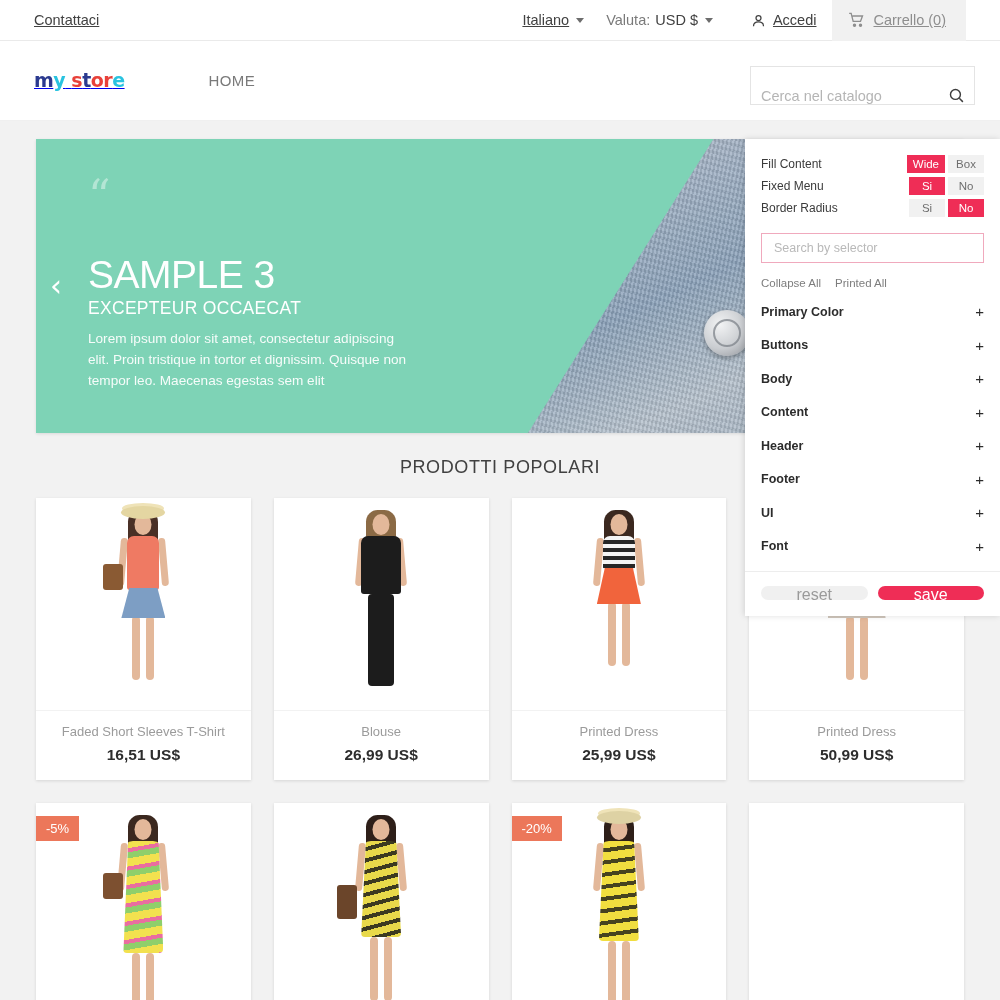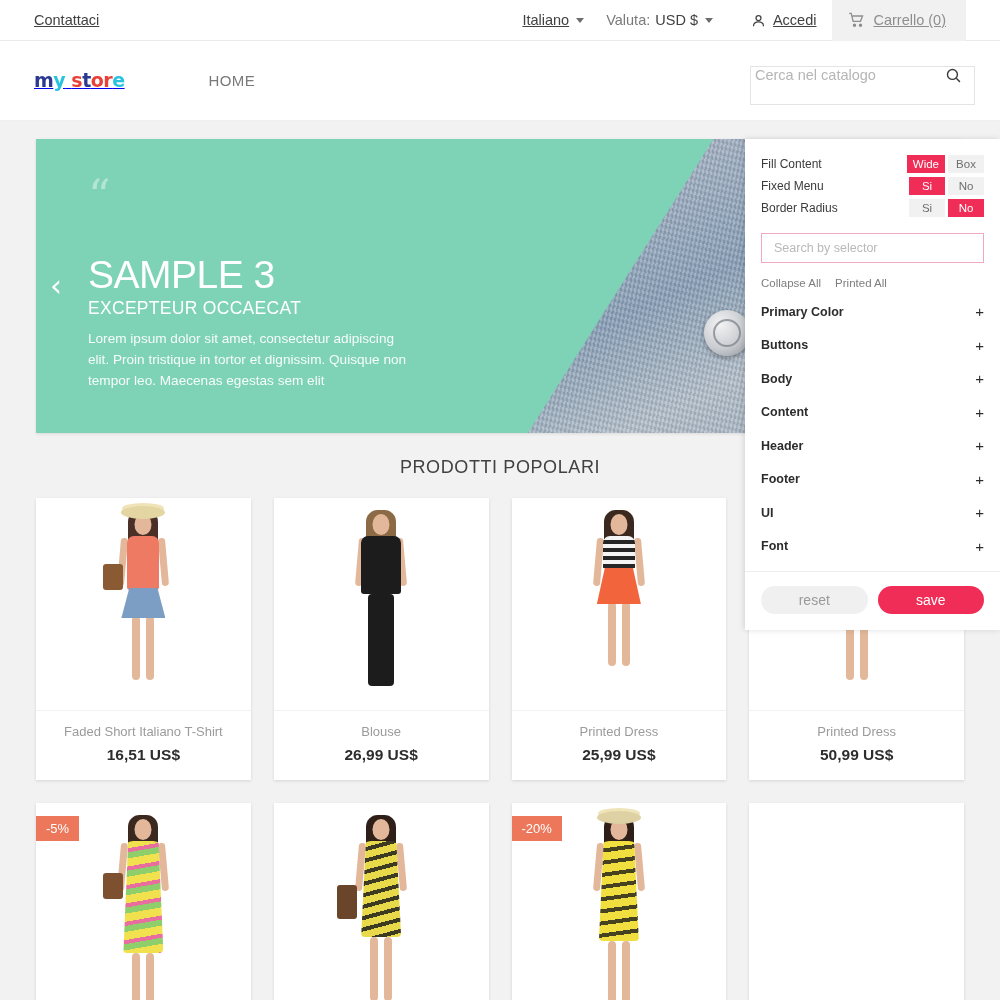--- a/index.html
+++ b/index.html
@@ -83,22 +83,22 @@
     font-size: 15px;
     color: #7a7a7a;
     letter-spacing: 0.4px;
   }
   .hdr-search {
     position: absolute;
     right: 25px; top: 66px;
     width: 225px; height: 39px;
     background: #fff;
     border: 1px solid #e4e4e4;
-    display: flex; align-items: flex-start;
-    padding: 0 12px 0 4px;
+    display: flex; align-items: flex-end;
+    padding: 0 12px 0 10px;
     z-index: 40;
   }
   .hdr-search input {
     border: 0; outline: 0; flex: 1;
     font-family: "Liberation Sans", sans-serif;
     font-size: 14.5px;
     color: #555;
     background: transparent;
   }
   .hdr-search input::placeholder { color: #b5b5b5; }
@@ -349,25 +349,25 @@
     font-weight: normal;
     color: #2c2c2c;
   }
   .cfg-actions {
     display: flex; gap: 10px;
     border-top: 1px solid #ededed;
     margin: 8px -16px 0 -16px;
     padding: 14px 16px 16px 16px;
   }
   .btn {
-    flex: 1; height: 28px;
+    flex: 1; height: 14px;
     border-radius: 14px;
     border: 0;
     font-family: "Liberation Sans", sans-serif;
-    font-size: 14px;
+    font-size: 16px;
     cursor: pointer;
   }
   .btn-reset { background: #f0f0f0; color: #9a9a9a; }
   .btn-save  { background: #ef2d56; color: #ffffff; }
 </style>
 </head>
 <body>
 
 <div class="topnav">
   <a class="contact" href="#">Contattaci</a>
@@ -461,21 +461,21 @@
               <div class="m-hair"></div>
               <div class="m-head"></div>
             <div class="m-arms"></div>
               <div class="m-bag"></div>
             <div class="m-torso" style="background:#ef7a63;"></div>
             <div class="m-skirt" style="background:#7d9ec4;height:30px;top:82px;"></div>
             <div class="m-legs" style="top:110px;"></div>
           </div>
         </div>
         <div class="prod-info">
-          <div class="prod-name">Faded Short Italiano T-Shirt</div>
+          <div class="prod-name">Faded Short Sleeves T-Shirt</div>
           <div class="prod-price">16,51 US$</div>
         </div>
       </div>
 
       <div class="prod-card">
         <div class="prod-img">
           <div class="model">
             <div class="m-hair" style="background:#8b6a45;"></div>
               <div class="m-head"></div>
             <div class="m-arms"></div>

